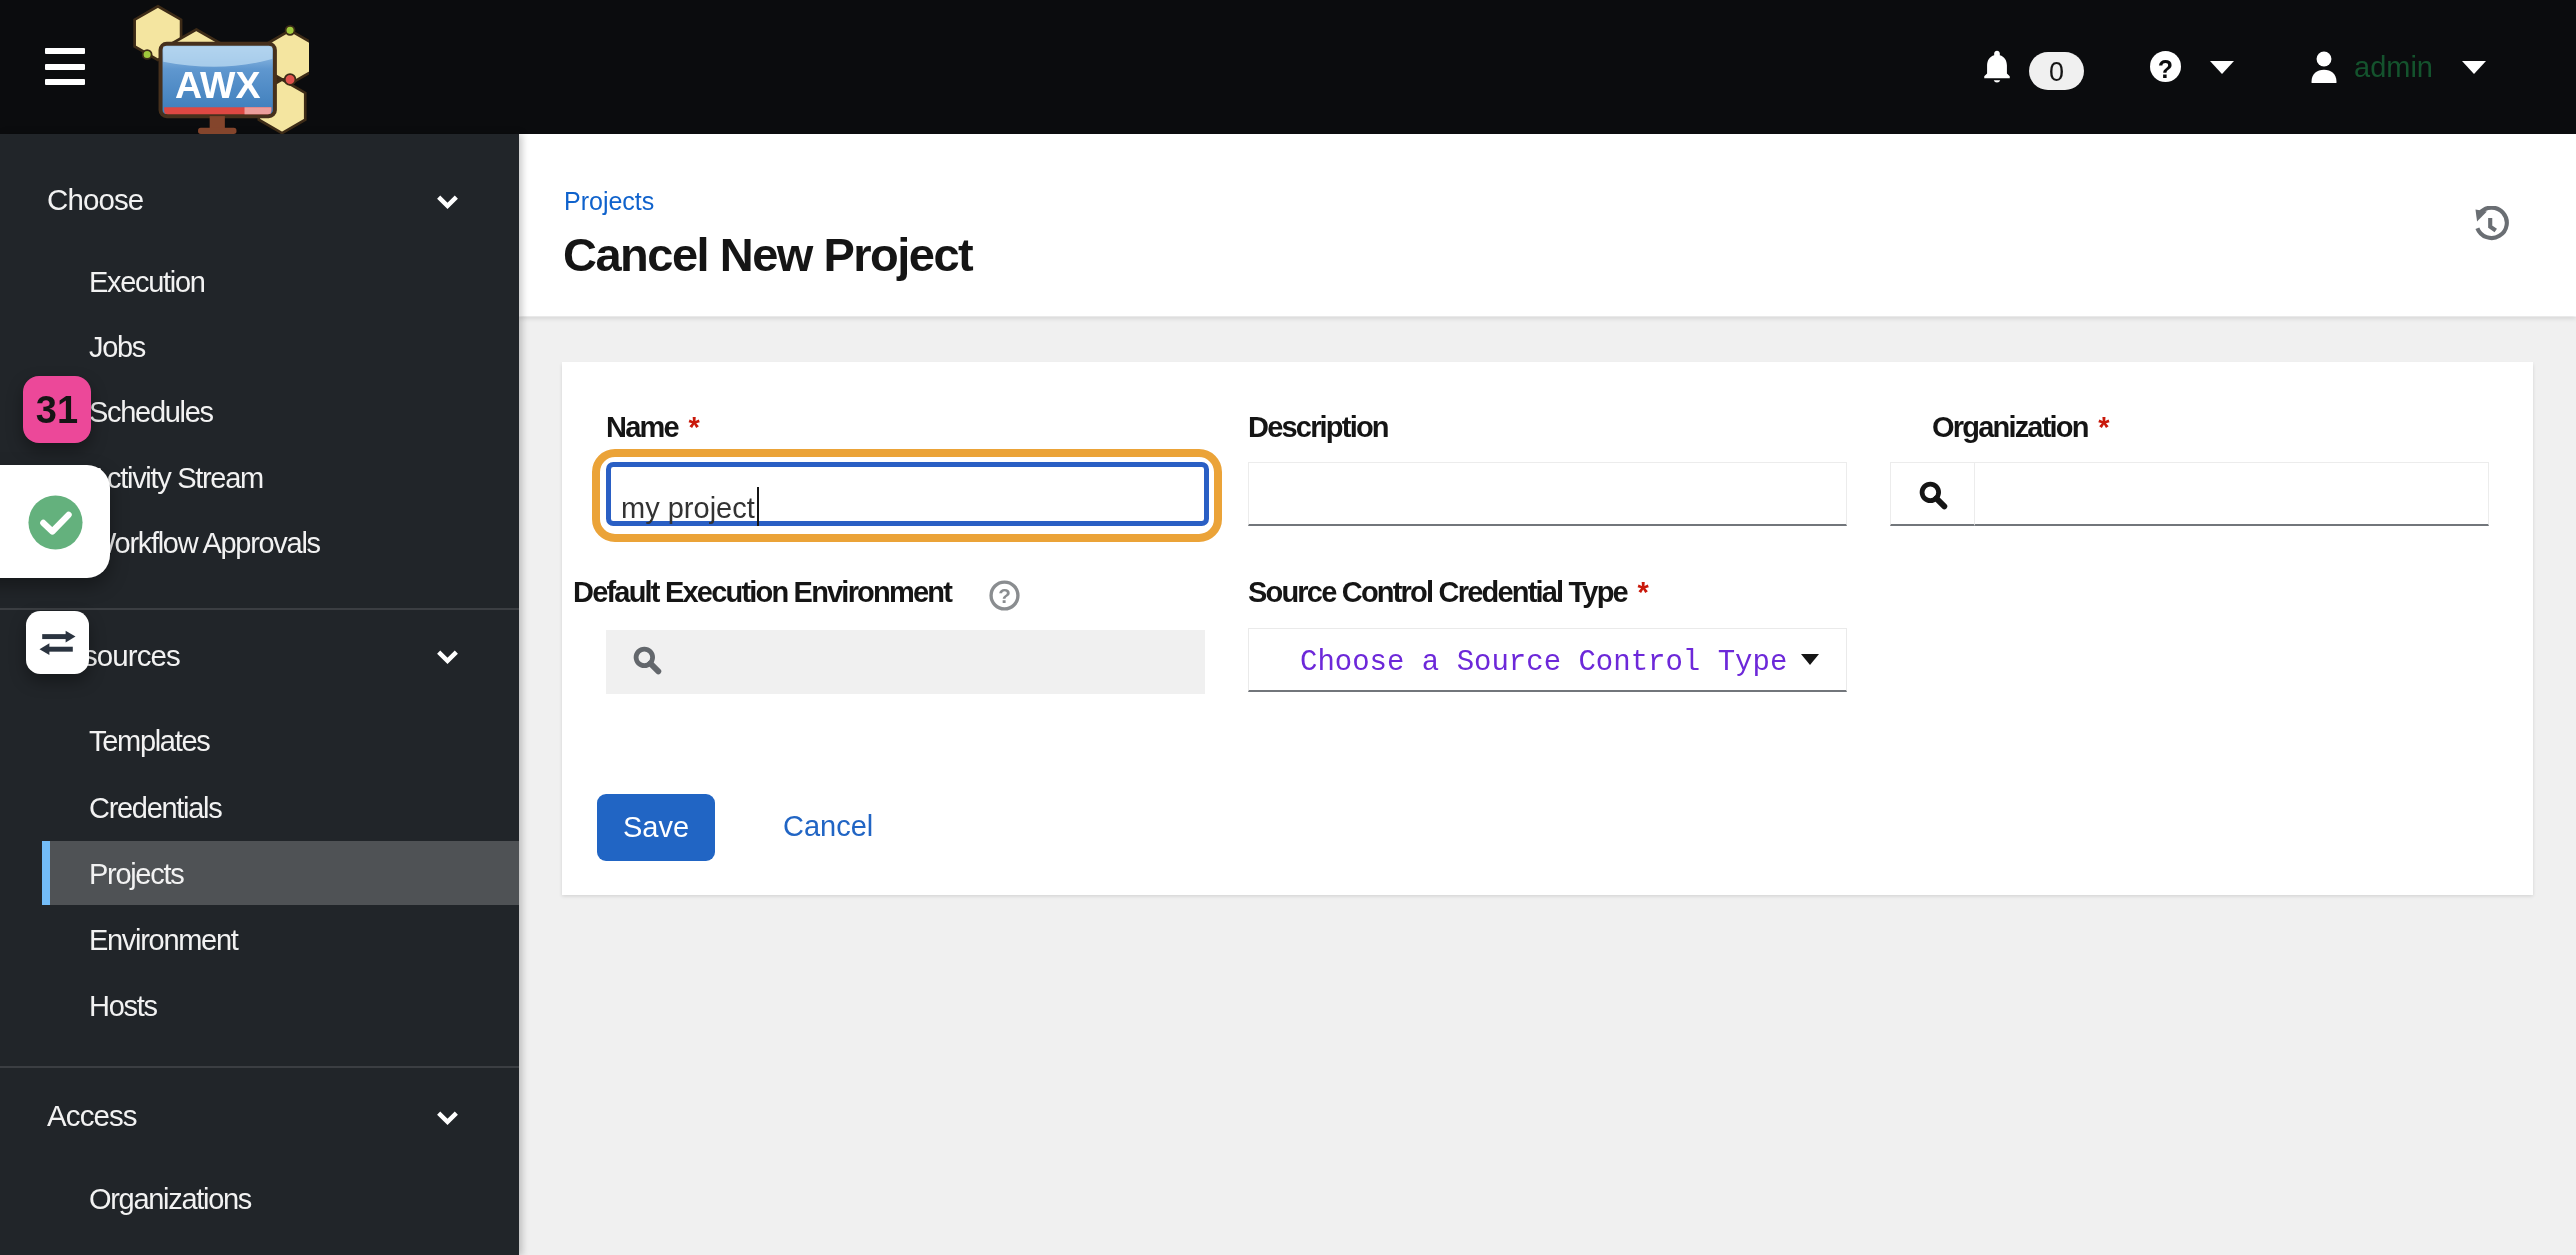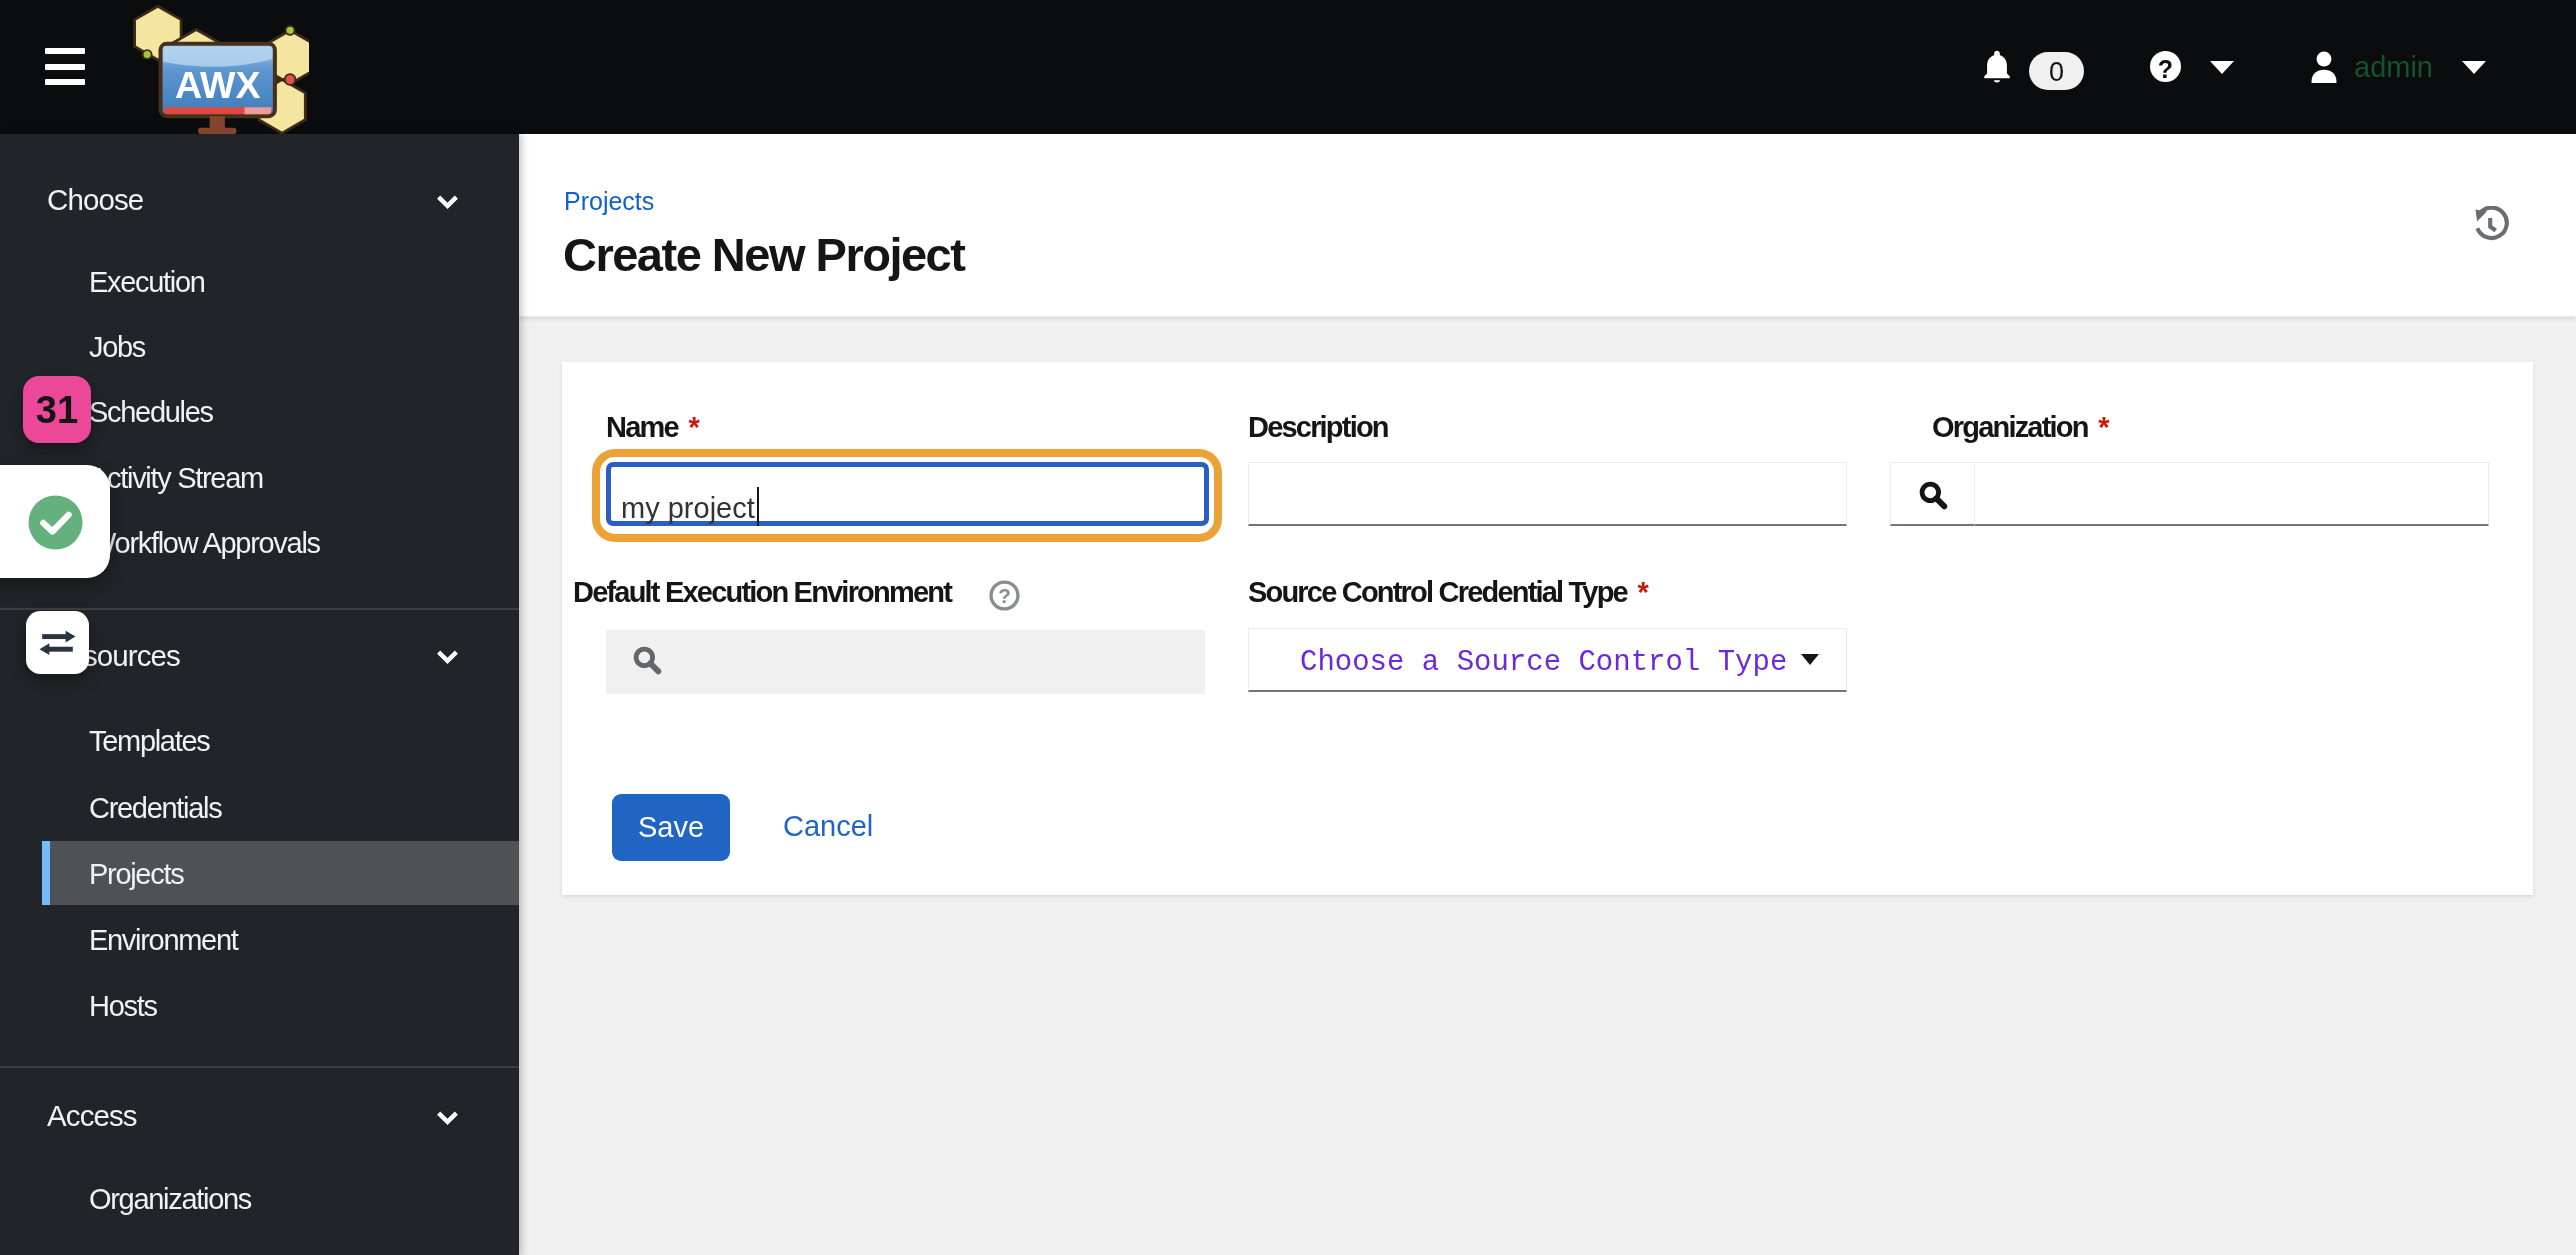--- a/index.html
+++ b/index.html
@@ -38,21 +38,21 @@
 #caret-text { display:inline-block; width:2.7px; height:39px; background:#151515; vertical-align:-8px; margin-left:1.8px; }
 
 
 #eebox { position:absolute; left:606px; top:630px; width:599px; height:64px; background:#f0f0f0; }
 
 
 #scct { position:absolute; left:1248px; top:628px; width:599px; height:64px; background:#fff; border:1.8px solid #eaeaea; border-bottom:2.7px solid #72767b; }
 #sccttext { position:absolute; left:1300px; top:646px; font-size:29px; color:#6d28d9;font-family:Liberation Mono, monospace; }
 #scctcaret { position:absolute; left:1801px; top:654px; width:0; height:0; border-left:9.8px solid transparent; border-right:9.8px solid transparent; border-top:11.6px solid #151515; }
 
-#savebtn { position:absolute; left:612px; top:794px; width:118px; height:67px; background:#2165c4; border-radius:9px; color:#fff; font-size:29px; text-align:center; line-height:67px; }
+#savebtn { position:absolute; left:597px; top:794px; width:118px; height:67px; background:#2165c4; border-radius:9px; color:#fff; font-size:29px; text-align:center; line-height:67px; }
 #cancel { position:absolute; left:783px; top:810px; font-size:29px; color:#2165c4; }
 
 
 #b31 { position:absolute; left:23px; top:376px; width:68px; height:67px; background:#ec4899; border-radius:16px; box-shadow:0 7.2px 16px rgba(0,0,0,0.35); color:#151515; font-size:38px; font-weight:bold; text-align:center; line-height:68px; }
 #toast { position:absolute; left:-30px; top:465px; width:140px; height:113px; background:#fff; border-radius:23px; box-shadow:0 7.2px 18px rgba(0,0,0,0.35); }
 #swapbox { position:absolute; left:26px; top:611px; width:63px; height:63px; background:#fff; border-radius:14.3px; box-shadow:0 7.2px 16px rgba(0,0,0,0.35); }
 </style>
 </head>
 <body>
 
@@ -129,21 +129,21 @@
     <path d="M3 8 L13 18 L23 8" fill="none" stroke="#fff" stroke-width="5"></path>
   </svg>
 <svg class="chev" style="left:436px; top:645px;" viewBox="0 0 26 26">
     <path d="M3 8 L13 18 L23 8" fill="none" stroke="#fff" stroke-width="5"></path>
   </svg>
 <svg class="chev" style="left:436px; top:1106px;" viewBox="0 0 26 26">
     <path d="M3 8 L13 18 L23 8" fill="none" stroke="#fff" stroke-width="5"></path>
   </svg>
 
 <div id="crumb">Projects</div>
-<div id="title">Create New Project</div>
+<div id="title">Cancel New Project</div>
 <svg class="abs" style="left:2472px; top:206px;" width="38" height="38" viewBox="0 0 24 24">
   <path fill="none" stroke="#6a6e73" stroke-width="2.6" d="M4.9 4.6 A 9.6 9.6 0 1 1 3.4 14"></path>
   <path fill="#6a6e73" d="M2.2 2.2 L9.4 3.4 L3.2 9.8 Z"></path>
   <path fill="none" stroke="#6a6e73" stroke-width="2.6" d="M11.5 7.5 V 13 L15 15.5"></path>
 </svg>
 
 <div id="card"></div>
 <div class="lbl" style="left:606px; top:411px;">Name<span class="req">*</span></div>
 <div class="lbl" style="left:1248px; top:411px;">Description</div>
 <div class="lbl" style="left:1932px; top:411px;">Organization<span class="req">*</span></div>

